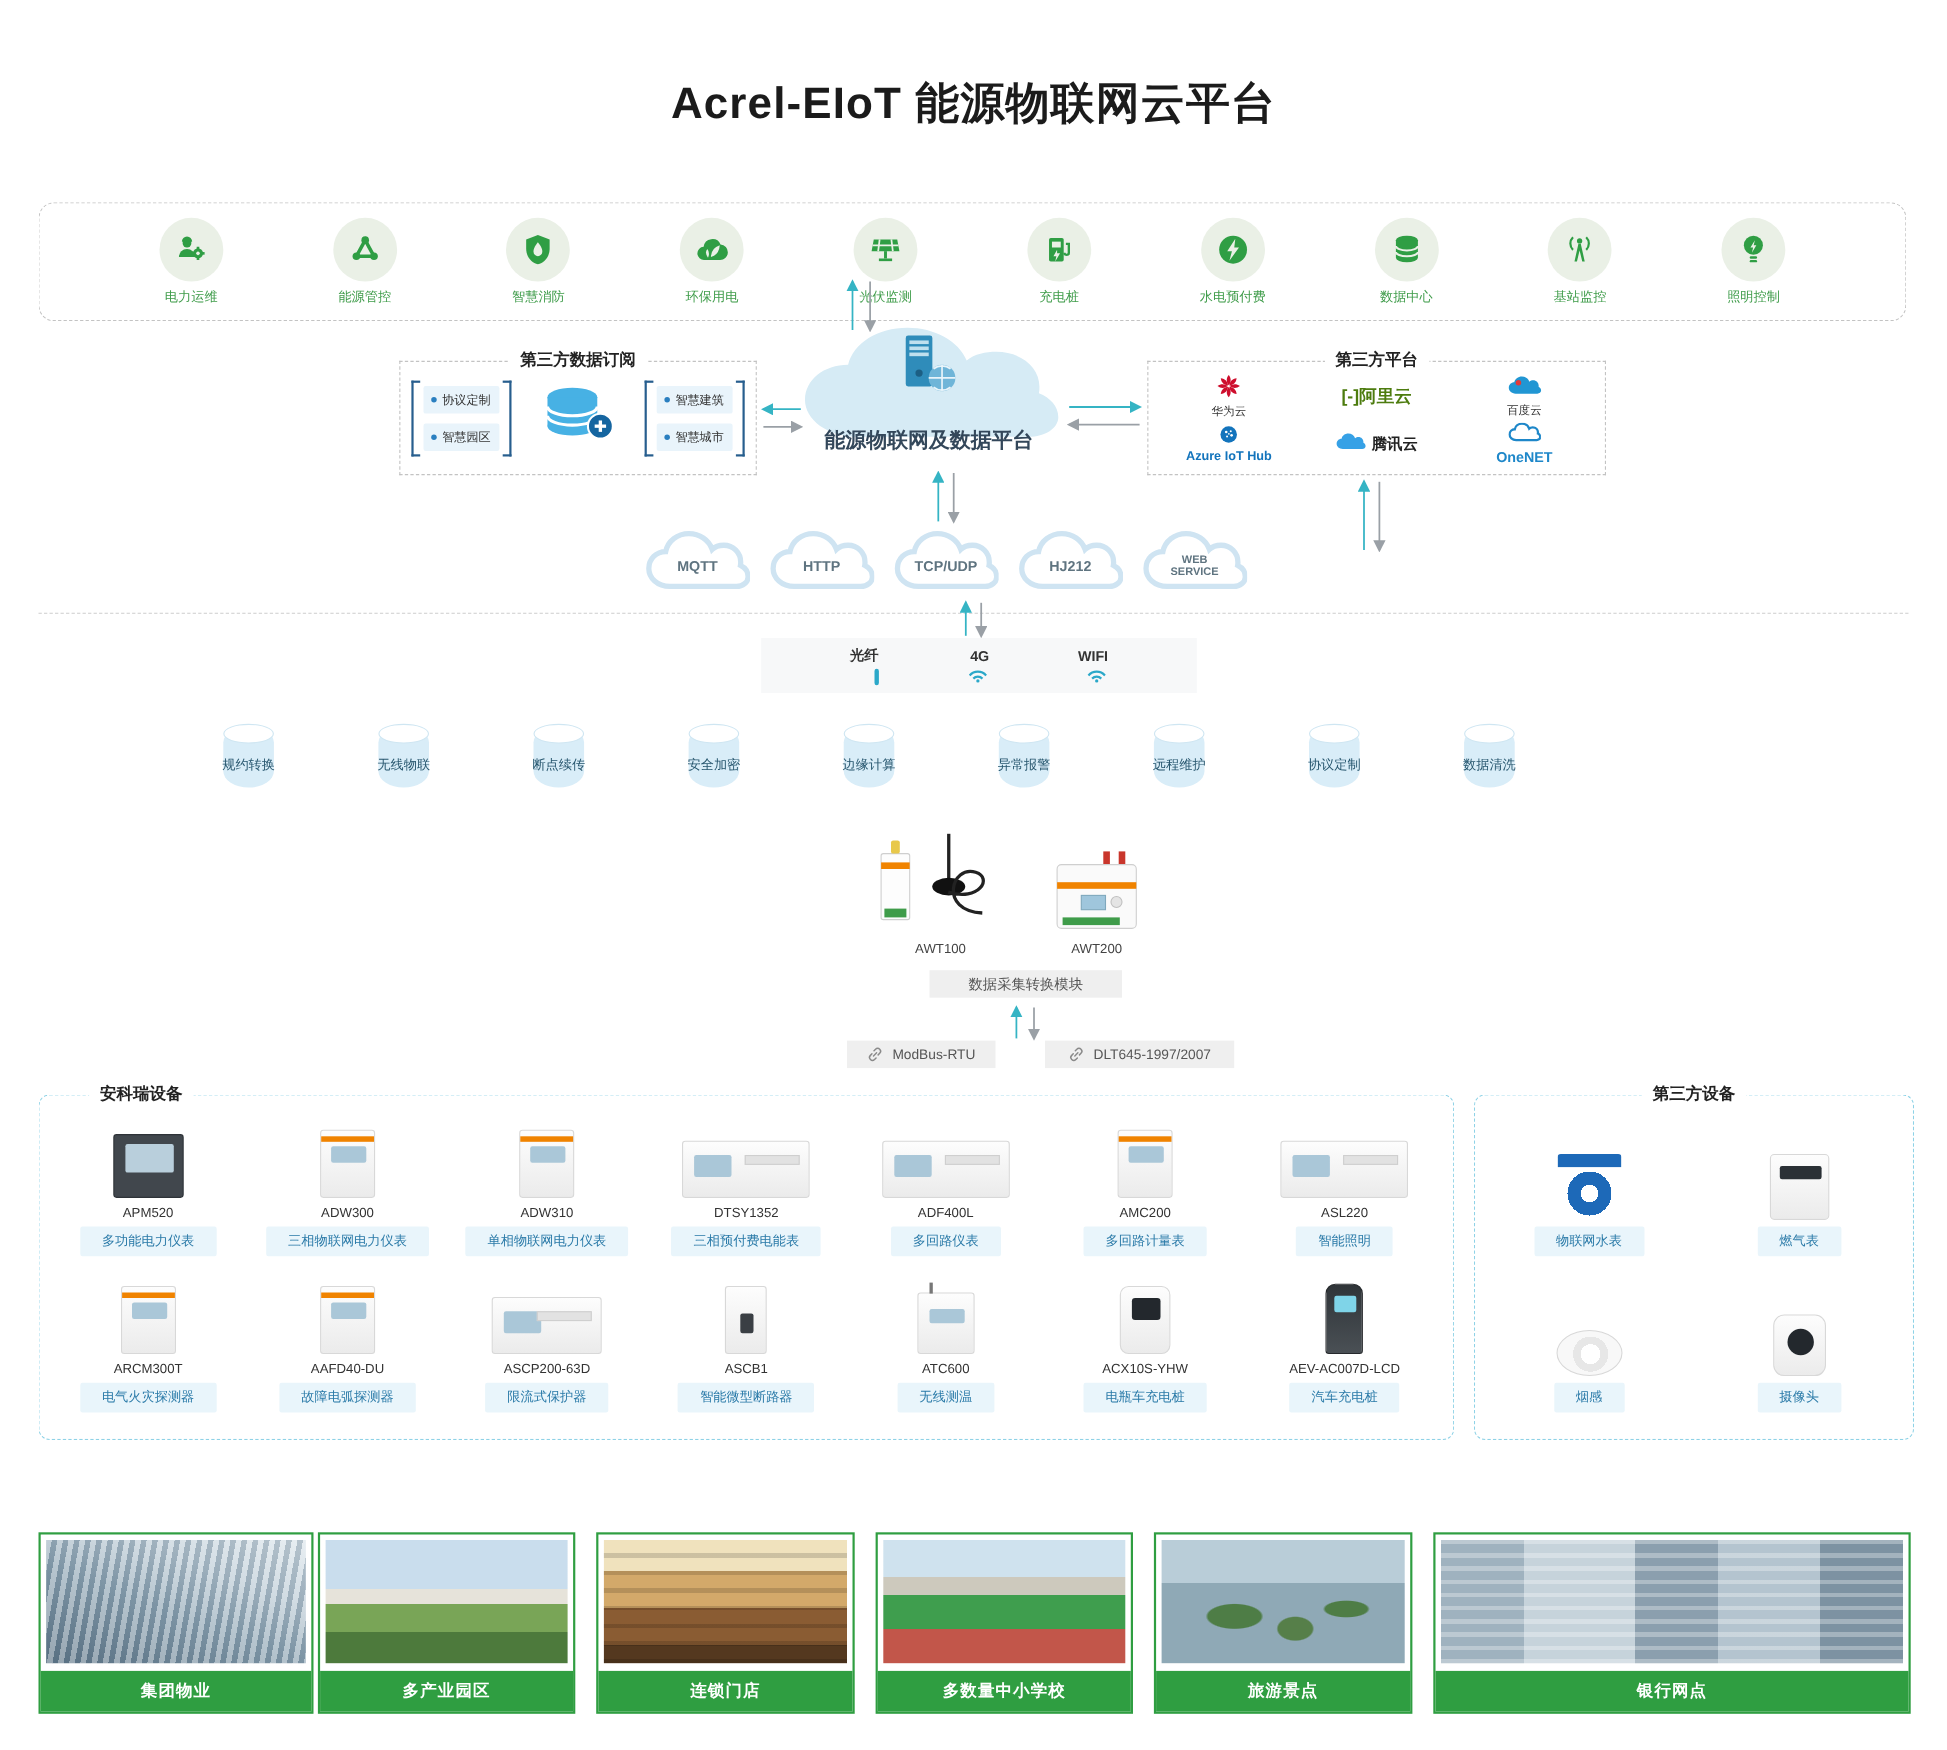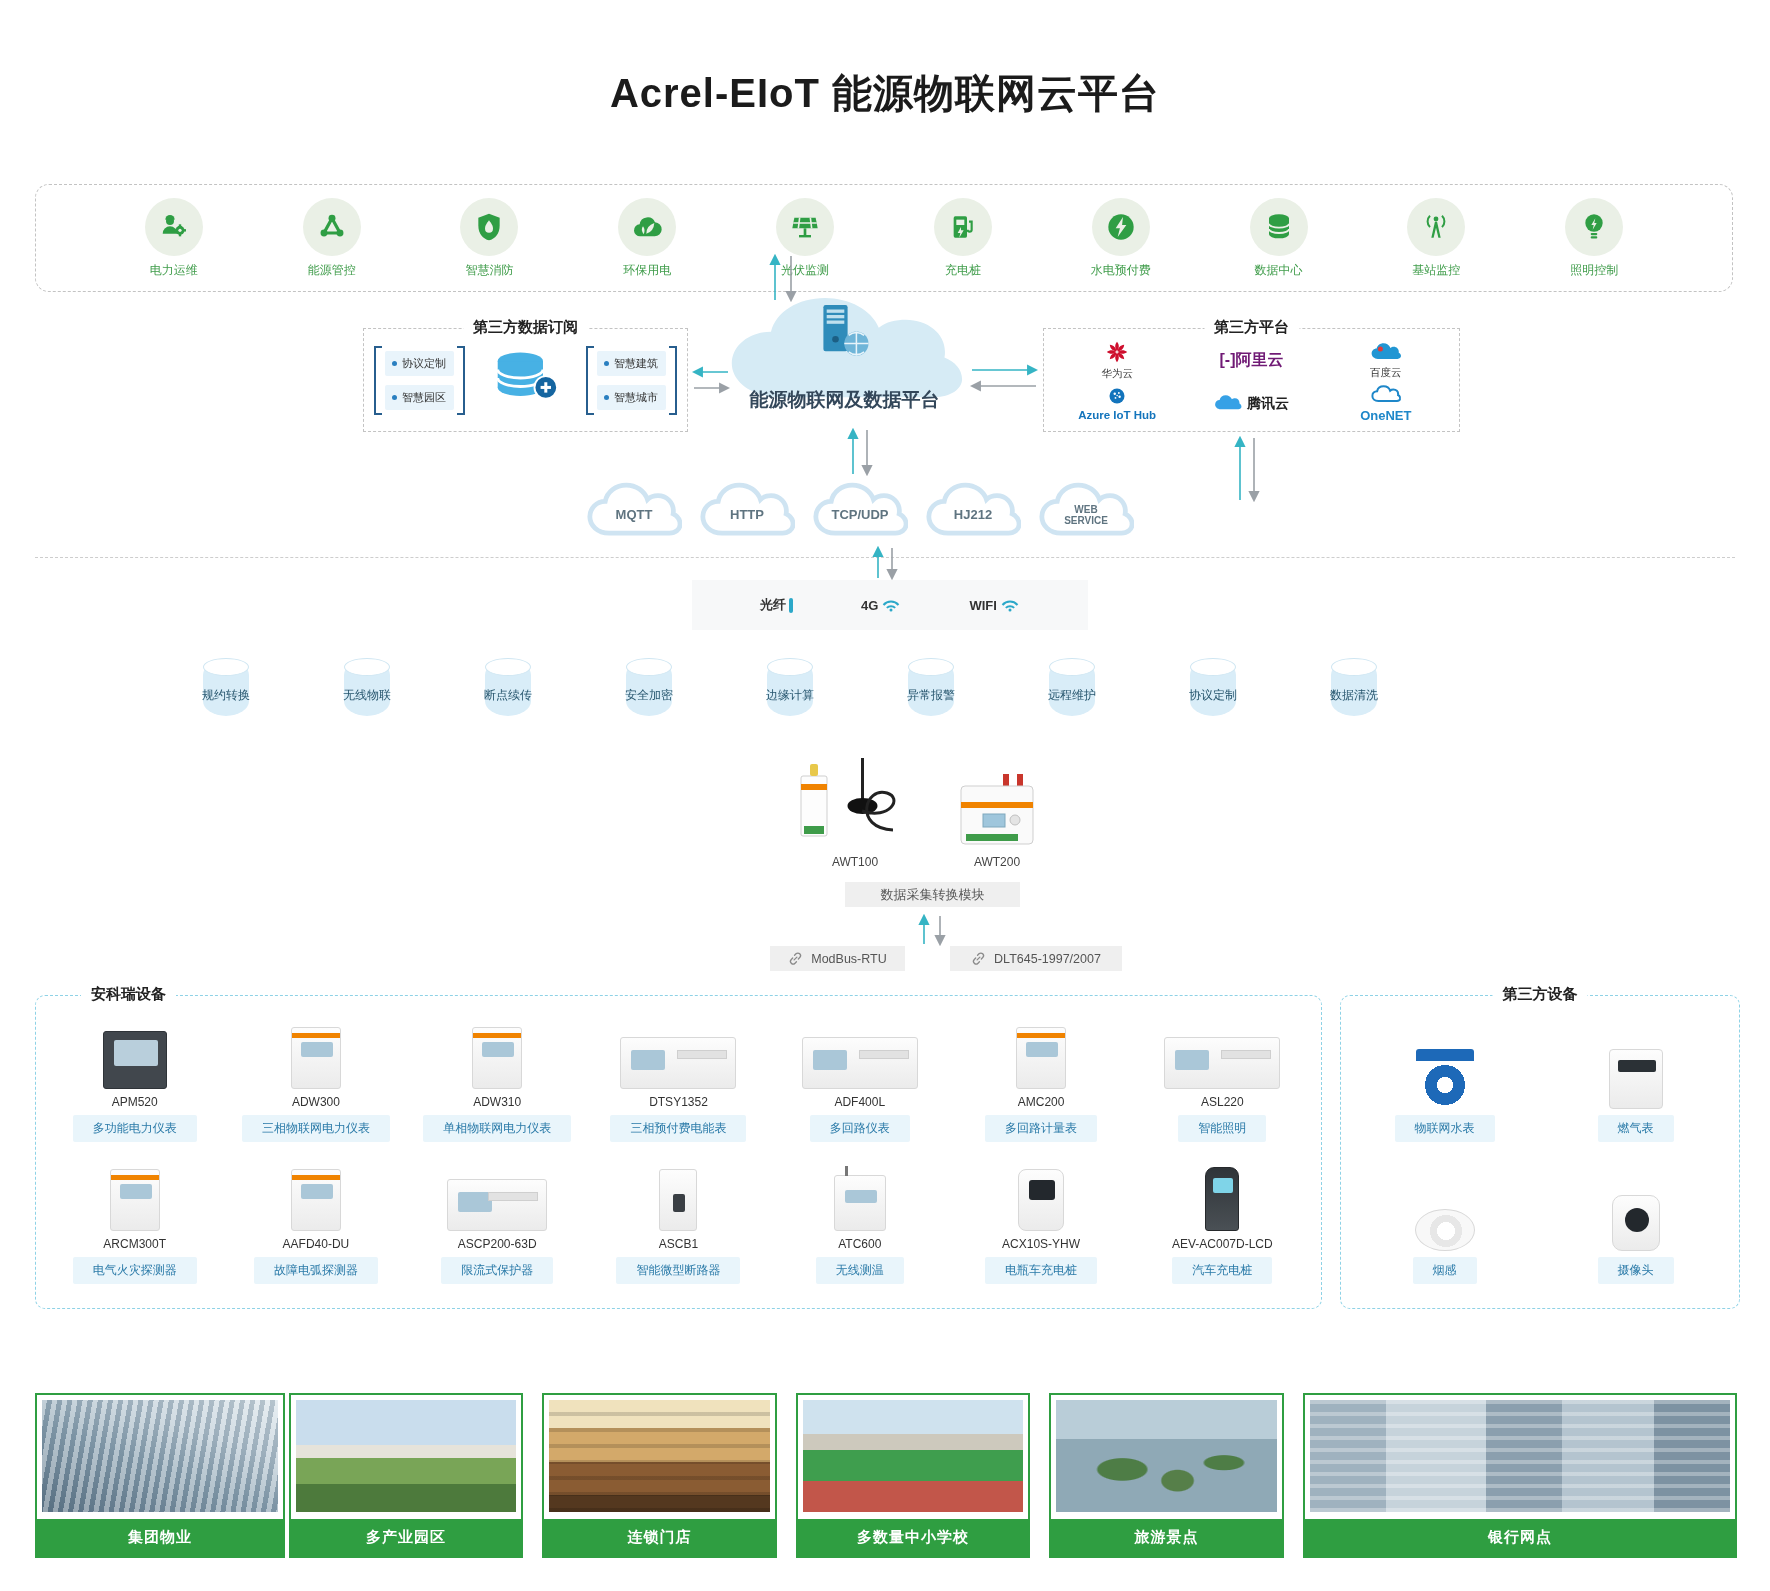--- a/index.html
+++ b/index.html
@@ -25,34 +25,34 @@
   .chip-blue i{width:5px;height:5px;border-radius:50%;background:#2a7fc0;flex:none;}
   
   #central-cloud{left:722px;top:290px;width:245px;height:127px;}
   #central-cloud .cc-svg{position:absolute;left:0;top:0;}
   #central-cloud .srv{position:absolute;left:86px;top:14px;}
   #central-cloud .cc-lbl{position:absolute;bottom:4px;width:100%;text-align:center;font-size:19px;font-weight:bold;color:#33475a;}
   
   #plat-box{left:1043px;top:328px;width:417px;height:104px;display:grid;grid-template-columns:repeat(3,1fr);grid-template-rows:1fr 1fr;align-items:center;justify-items:center;padding:10px 6px 6px;}
   .plat-item{display:flex;flex-direction:column;align-items:center;gap:2px;font-size:10.5px;color:#333;}
   .plat-row{display:flex;align-items:center;gap:5px;}
-  .ali{color:#701a75;font-weight:bold;font-size:16px;white-space:nowrap;}
+  .ali{color:#4d7c0f;font-weight:bold;font-size:16px;white-space:nowrap;}
   .azure-t{color:#1374bc;font-weight:bold;font-size:11.5px;white-space:nowrap;}
   .tencent-t{color:#222;font-size:14px;font-weight:bold;}
   .onenet-t{color:#1e87c9;font-weight:bold;font-size:13px;}
   
   .pcloud{position:absolute;width:96px;height:62px;}
   .pcloud svg{position:absolute;left:0;top:0;width:96px;height:62px;fill:#fff;stroke:#cfe4f2;stroke-width:5px;}
   .pcloud .txt{position:absolute;left:0;top:0;width:100%;height:100%;display:flex;align-items:center;justify-content:center;text-align:center;font-size:13px;color:#5f7480;padding-top:4px;box-sizing:border-box;font-weight:bold;}
   .pcloud .txt.small{font-size:10px;line-height:1.15;}
   
   #layer-divider{left:35px;top:557px;width:1700px;height:0;border-top:1px dashed #cdcdcd;}
   
   #conn-box{left:692px;top:580px;width:396px;height:50px;background:#f7f8f9;display:flex;justify-content:space-evenly;align-items:center;}
-  .conn{display:flex;flex-direction:row;align-items:center;gap:3px;}
+  .conn{display:flex;flex-direction:column;align-items:flex-end;gap:3px;}
   .conn .t{font-size:13px;font-weight:bold;color:#333;}
   .fiber-bar{width:4px;height:15px;background:#2ba8c9;border-radius:2px;}
   .wifi-svg{width:20px;height:14px;color:#2ba8c9;}
   
   #cap-row{left:170px;top:660px;width:1240px;display:flex;justify-content:space-between;}
   .cap{width:112px;height:68px;position:relative;display:flex;justify-content:center;}
   .cyl{width:46px;height:56px;background:#d9edf8;border-radius:23px/15px;position:relative;}
   .cyl::before{content:"";position:absolute;left:0;top:-2px;width:46px;height:18px;border-radius:50%;background:#fff;border:1px solid #cfe6f2;box-sizing:border-box;}
   .cap .lbl{position:absolute;top:27px;width:100%;text-align:center;font-size:12px;color:#27566e;white-space:nowrap;}
   

